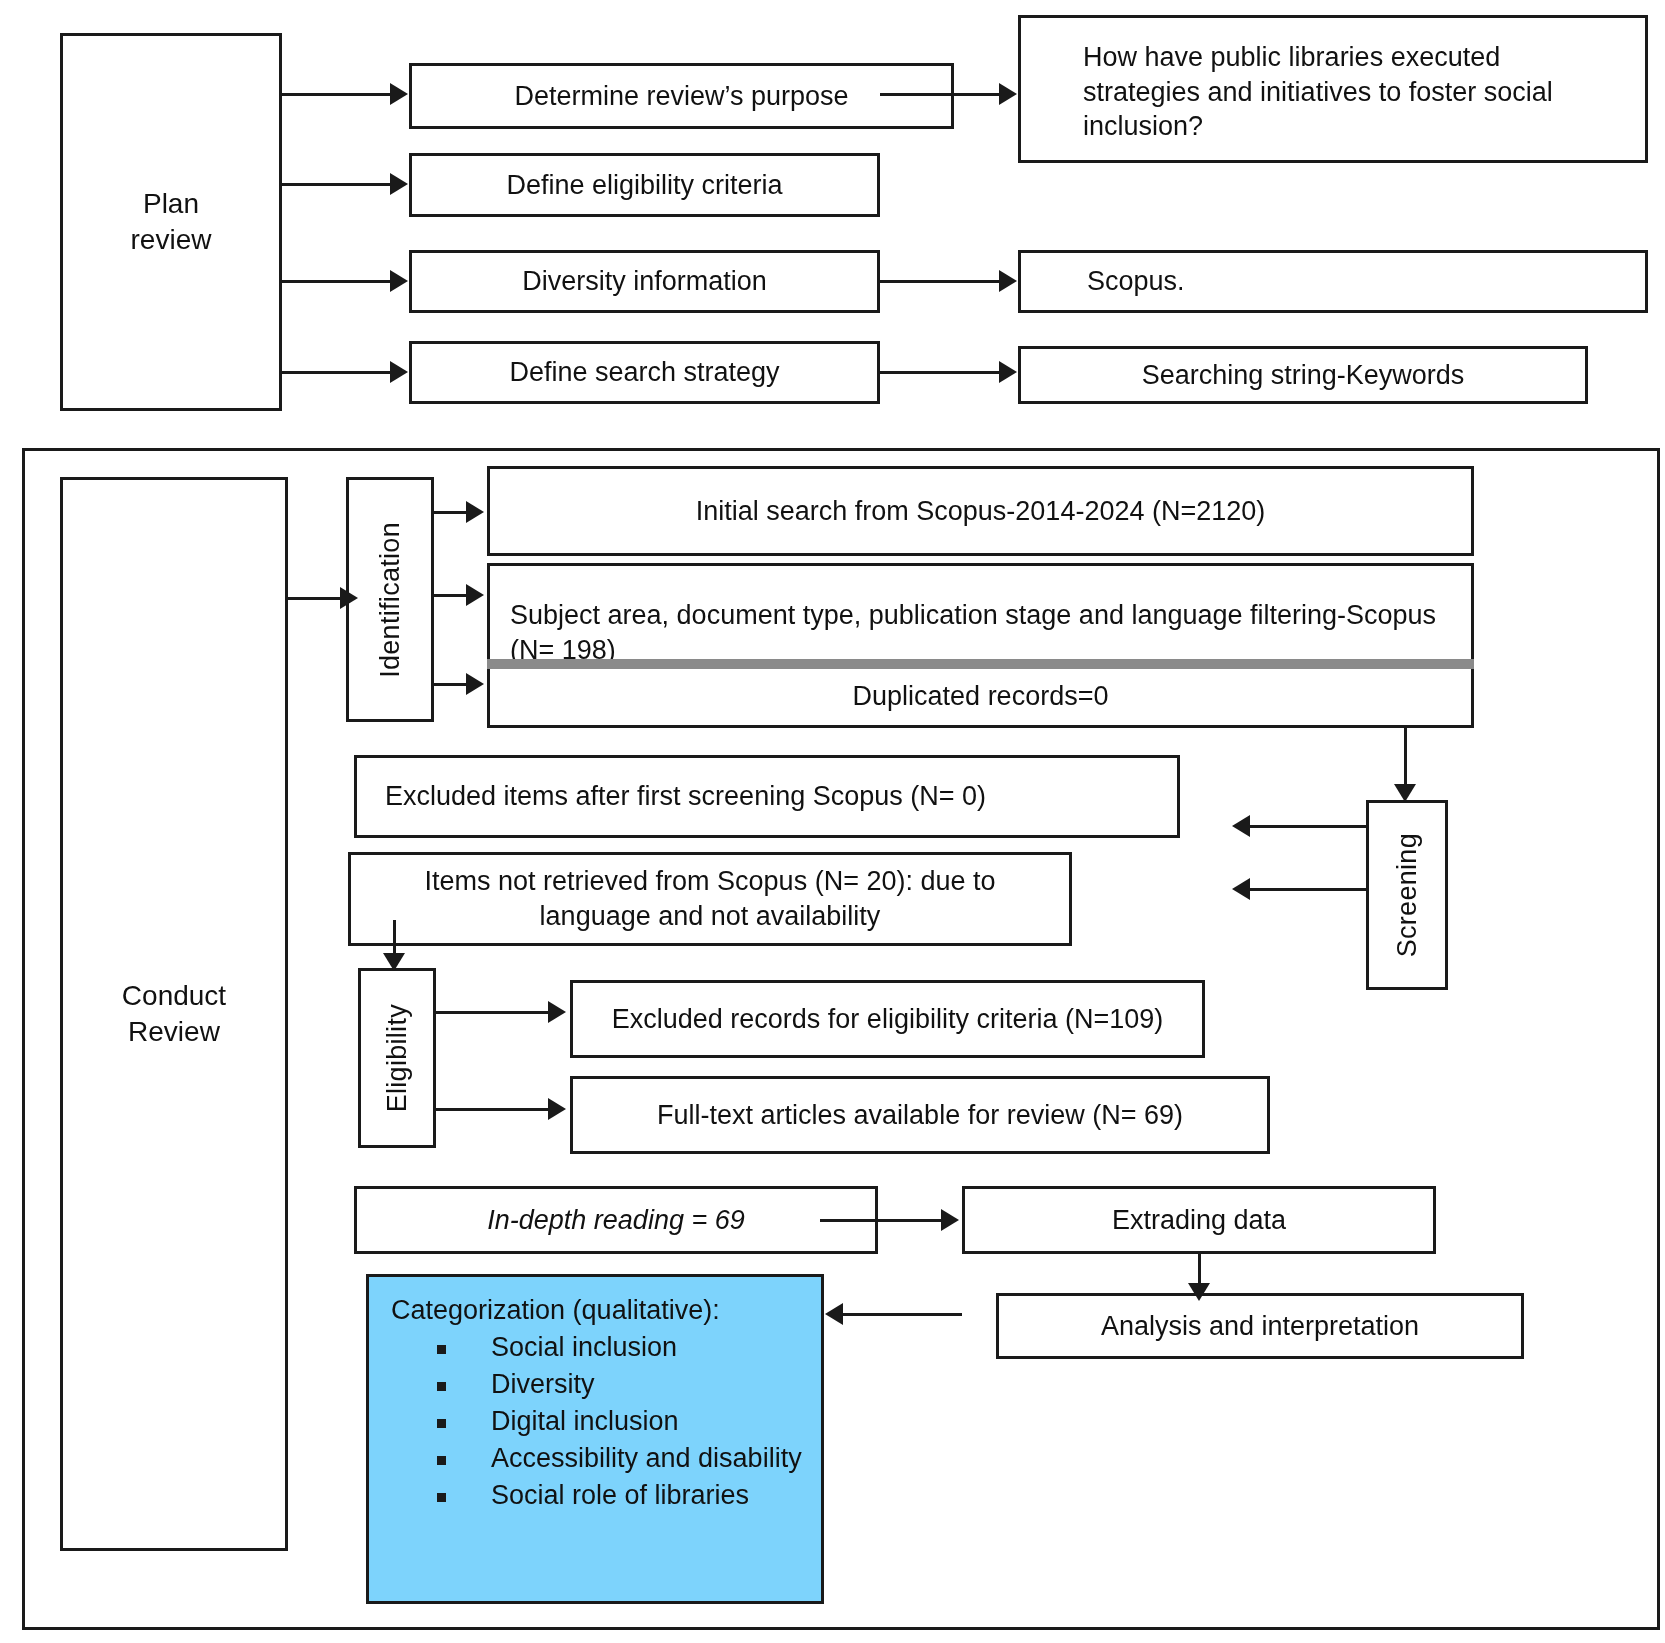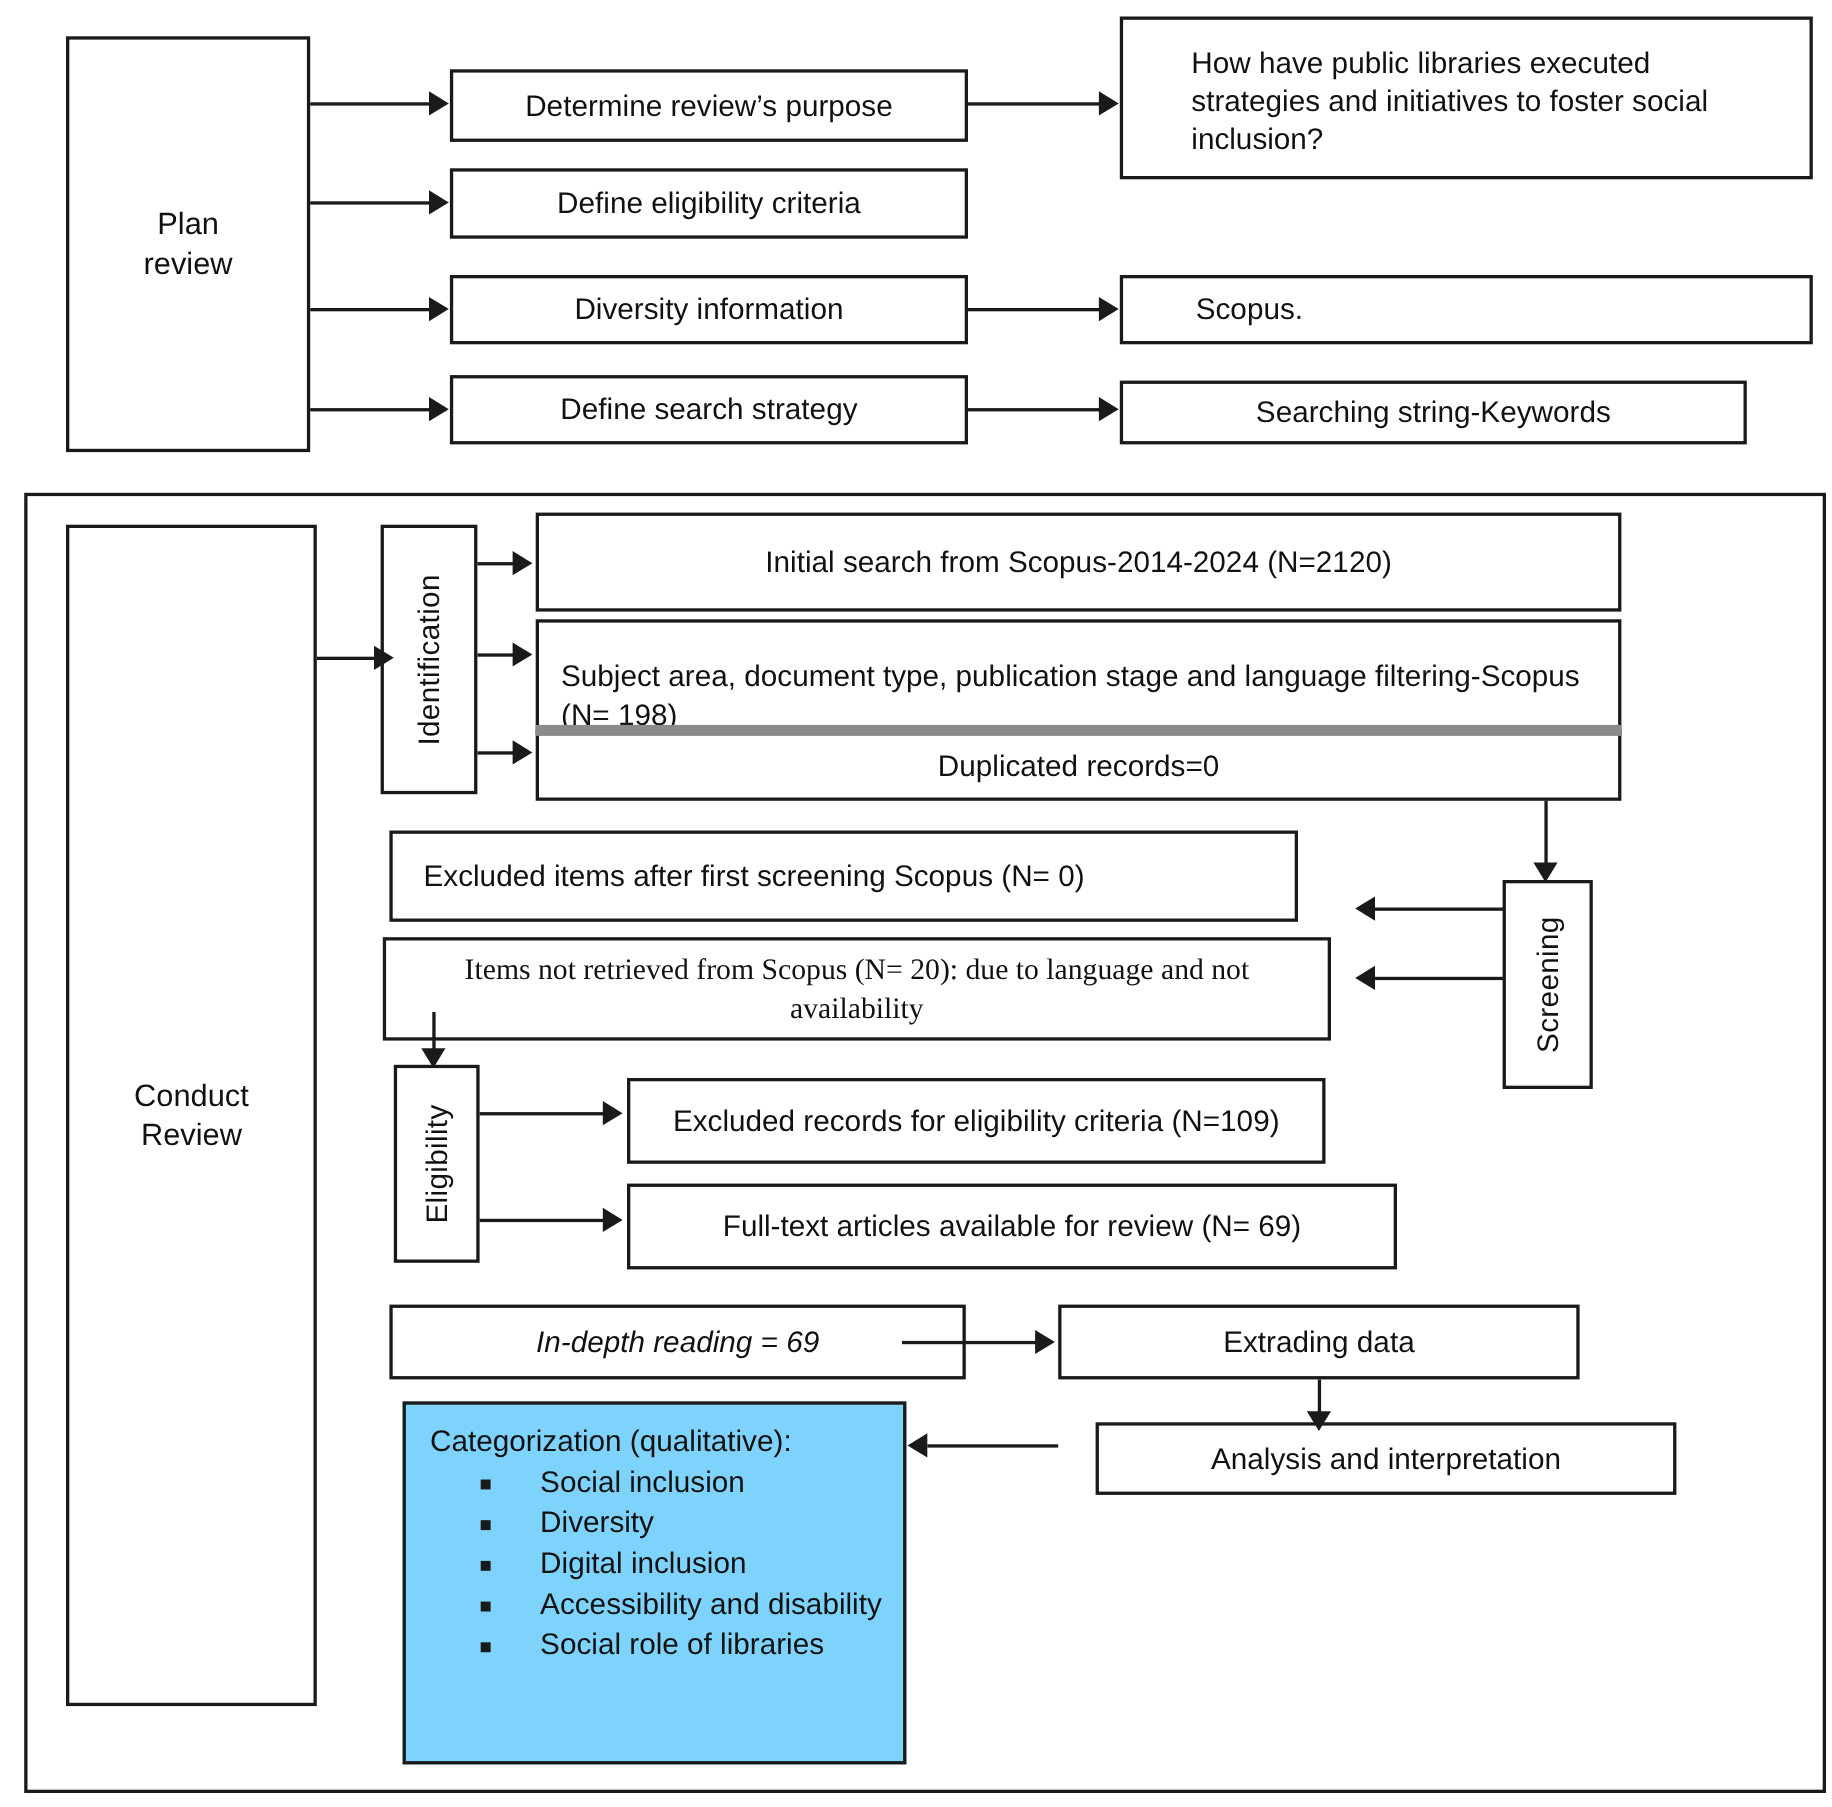--- a/index.html
+++ b/index.html
@@ -171,21 +171,21 @@
 
   <div class="hline" style="left:282px; top:183px; width:112px;"></div>
   <div class="arrow-r" style="left:390px; top:173px;"></div>
 
   <div class="hline" style="left:282px; top:280px; width:112px;"></div>
   <div class="arrow-r" style="left:390px; top:270px;"></div>
 
   <div class="hline" style="left:282px; top:371px; width:112px;"></div>
   <div class="arrow-r" style="left:390px; top:361px;"></div>
 
-  <div class="box" style="left:409px; top:63px; width:471px; height:66px;">
+  <div class="box" style="left:409px; top:63px; width:545px; height:66px;">
     <span>Determine review’s purpose</span>
   </div>
 
   <div class="box" style="left:409px; top:153px; width:471px; height:64px;">
     <span>Define eligibility criteria</span>
   </div>
 
   <div class="box" style="left:409px; top:250px; width:471px; height:63px;">
     <span>Diversity information</span>
   </div>
@@ -264,21 +264,21 @@
   <div class="hline" style="left:1250px; top:825px; width:118px;"></div>
   <div class="arrow-l" style="left:1232px; top:815px;"></div>
 
   <div class="hline" style="left:1250px; top:888px; width:118px;"></div>
   <div class="arrow-l" style="left:1232px; top:878px;"></div>
 
   <div class="box left-align" style="left:354px; top:755px; width:826px; height:83px; padding-left:28px;">
     <span>Excluded items after first screening Scopus (N= 0)</span>
   </div>
 
-  <div class="box" style="left:348px; top:852px; width:862px; height:94px; padding-left:26px; padding-right:26px;font-family:Liberation Serif, serif;">
+  <div class="box" style="left:348px; top:852px; width:724px; height:94px; padding-left:26px; padding-right:26px;">
     <span>Items not retrieved from Scopus (N= 20): due to language and not availability</span>
   </div>
 
   <div class="vline" style="left:393px; top:920px; height:40px;"></div>
   <div class="arrow-d" style="left:383px; top:953px;"></div>
 
   <div class="vert-box" style="left:358px; top:968px; width:78px; height:180px;">
     <span>Eligibility</span>
   </div>
 

